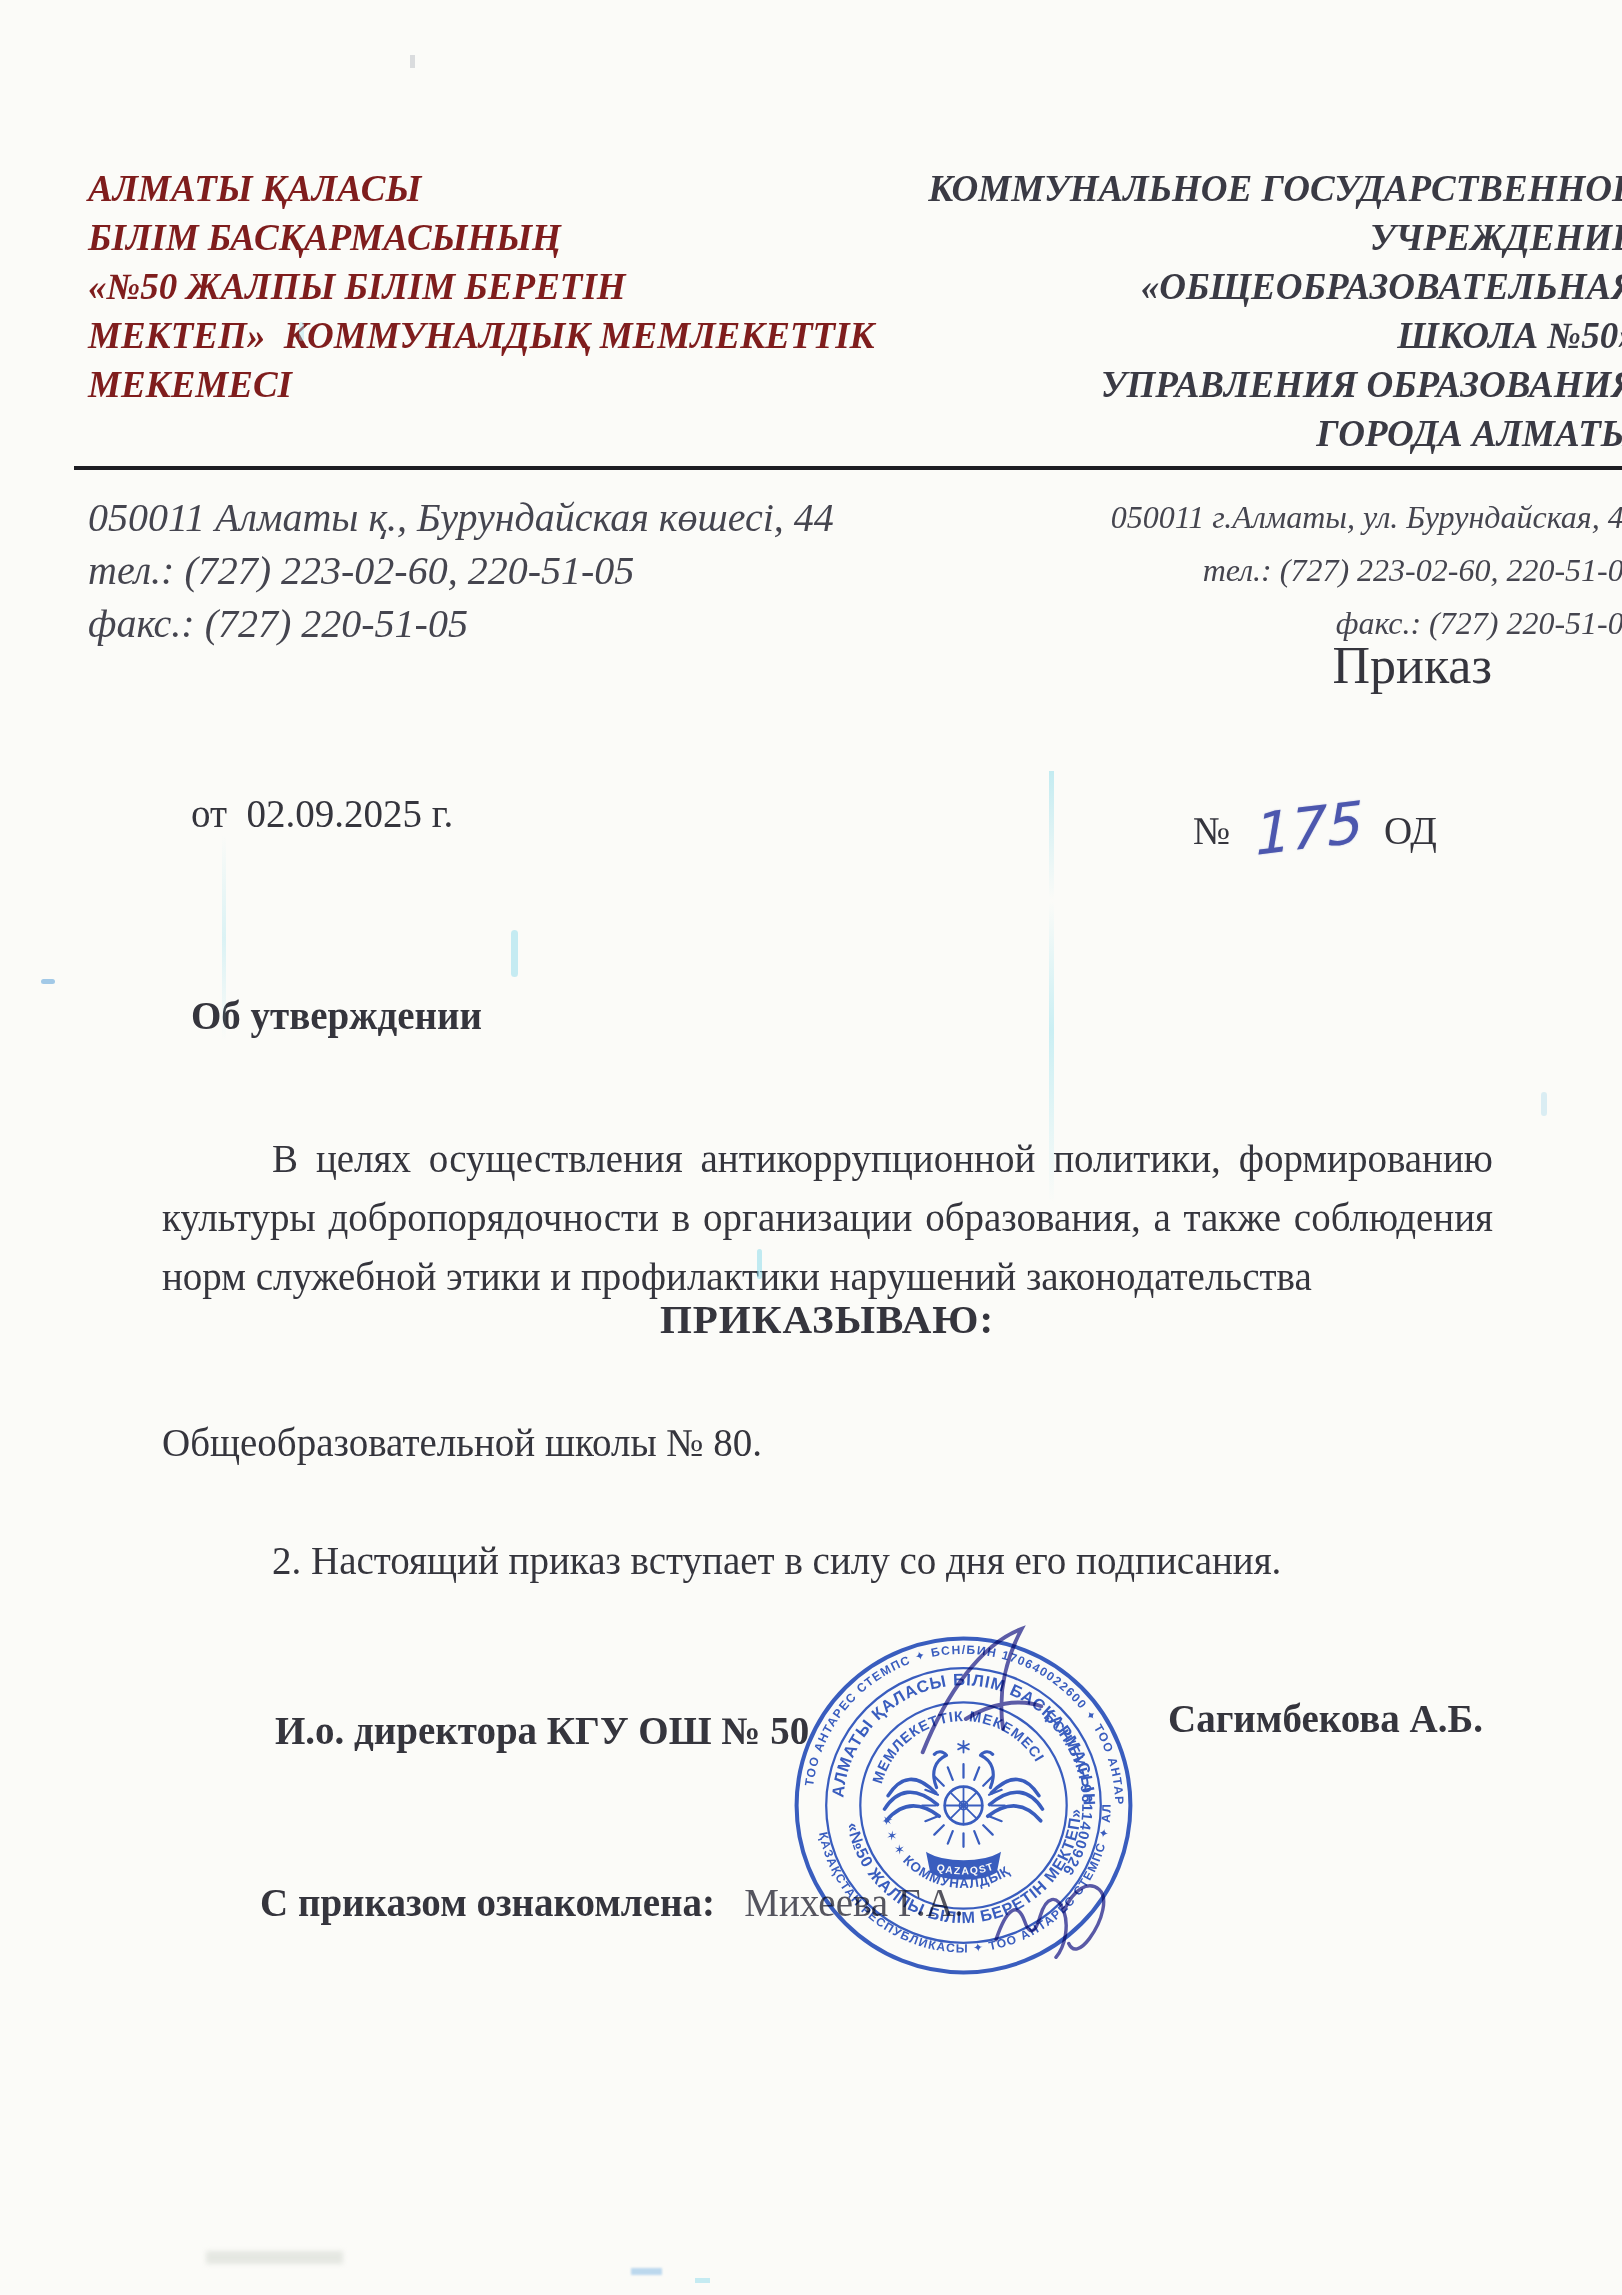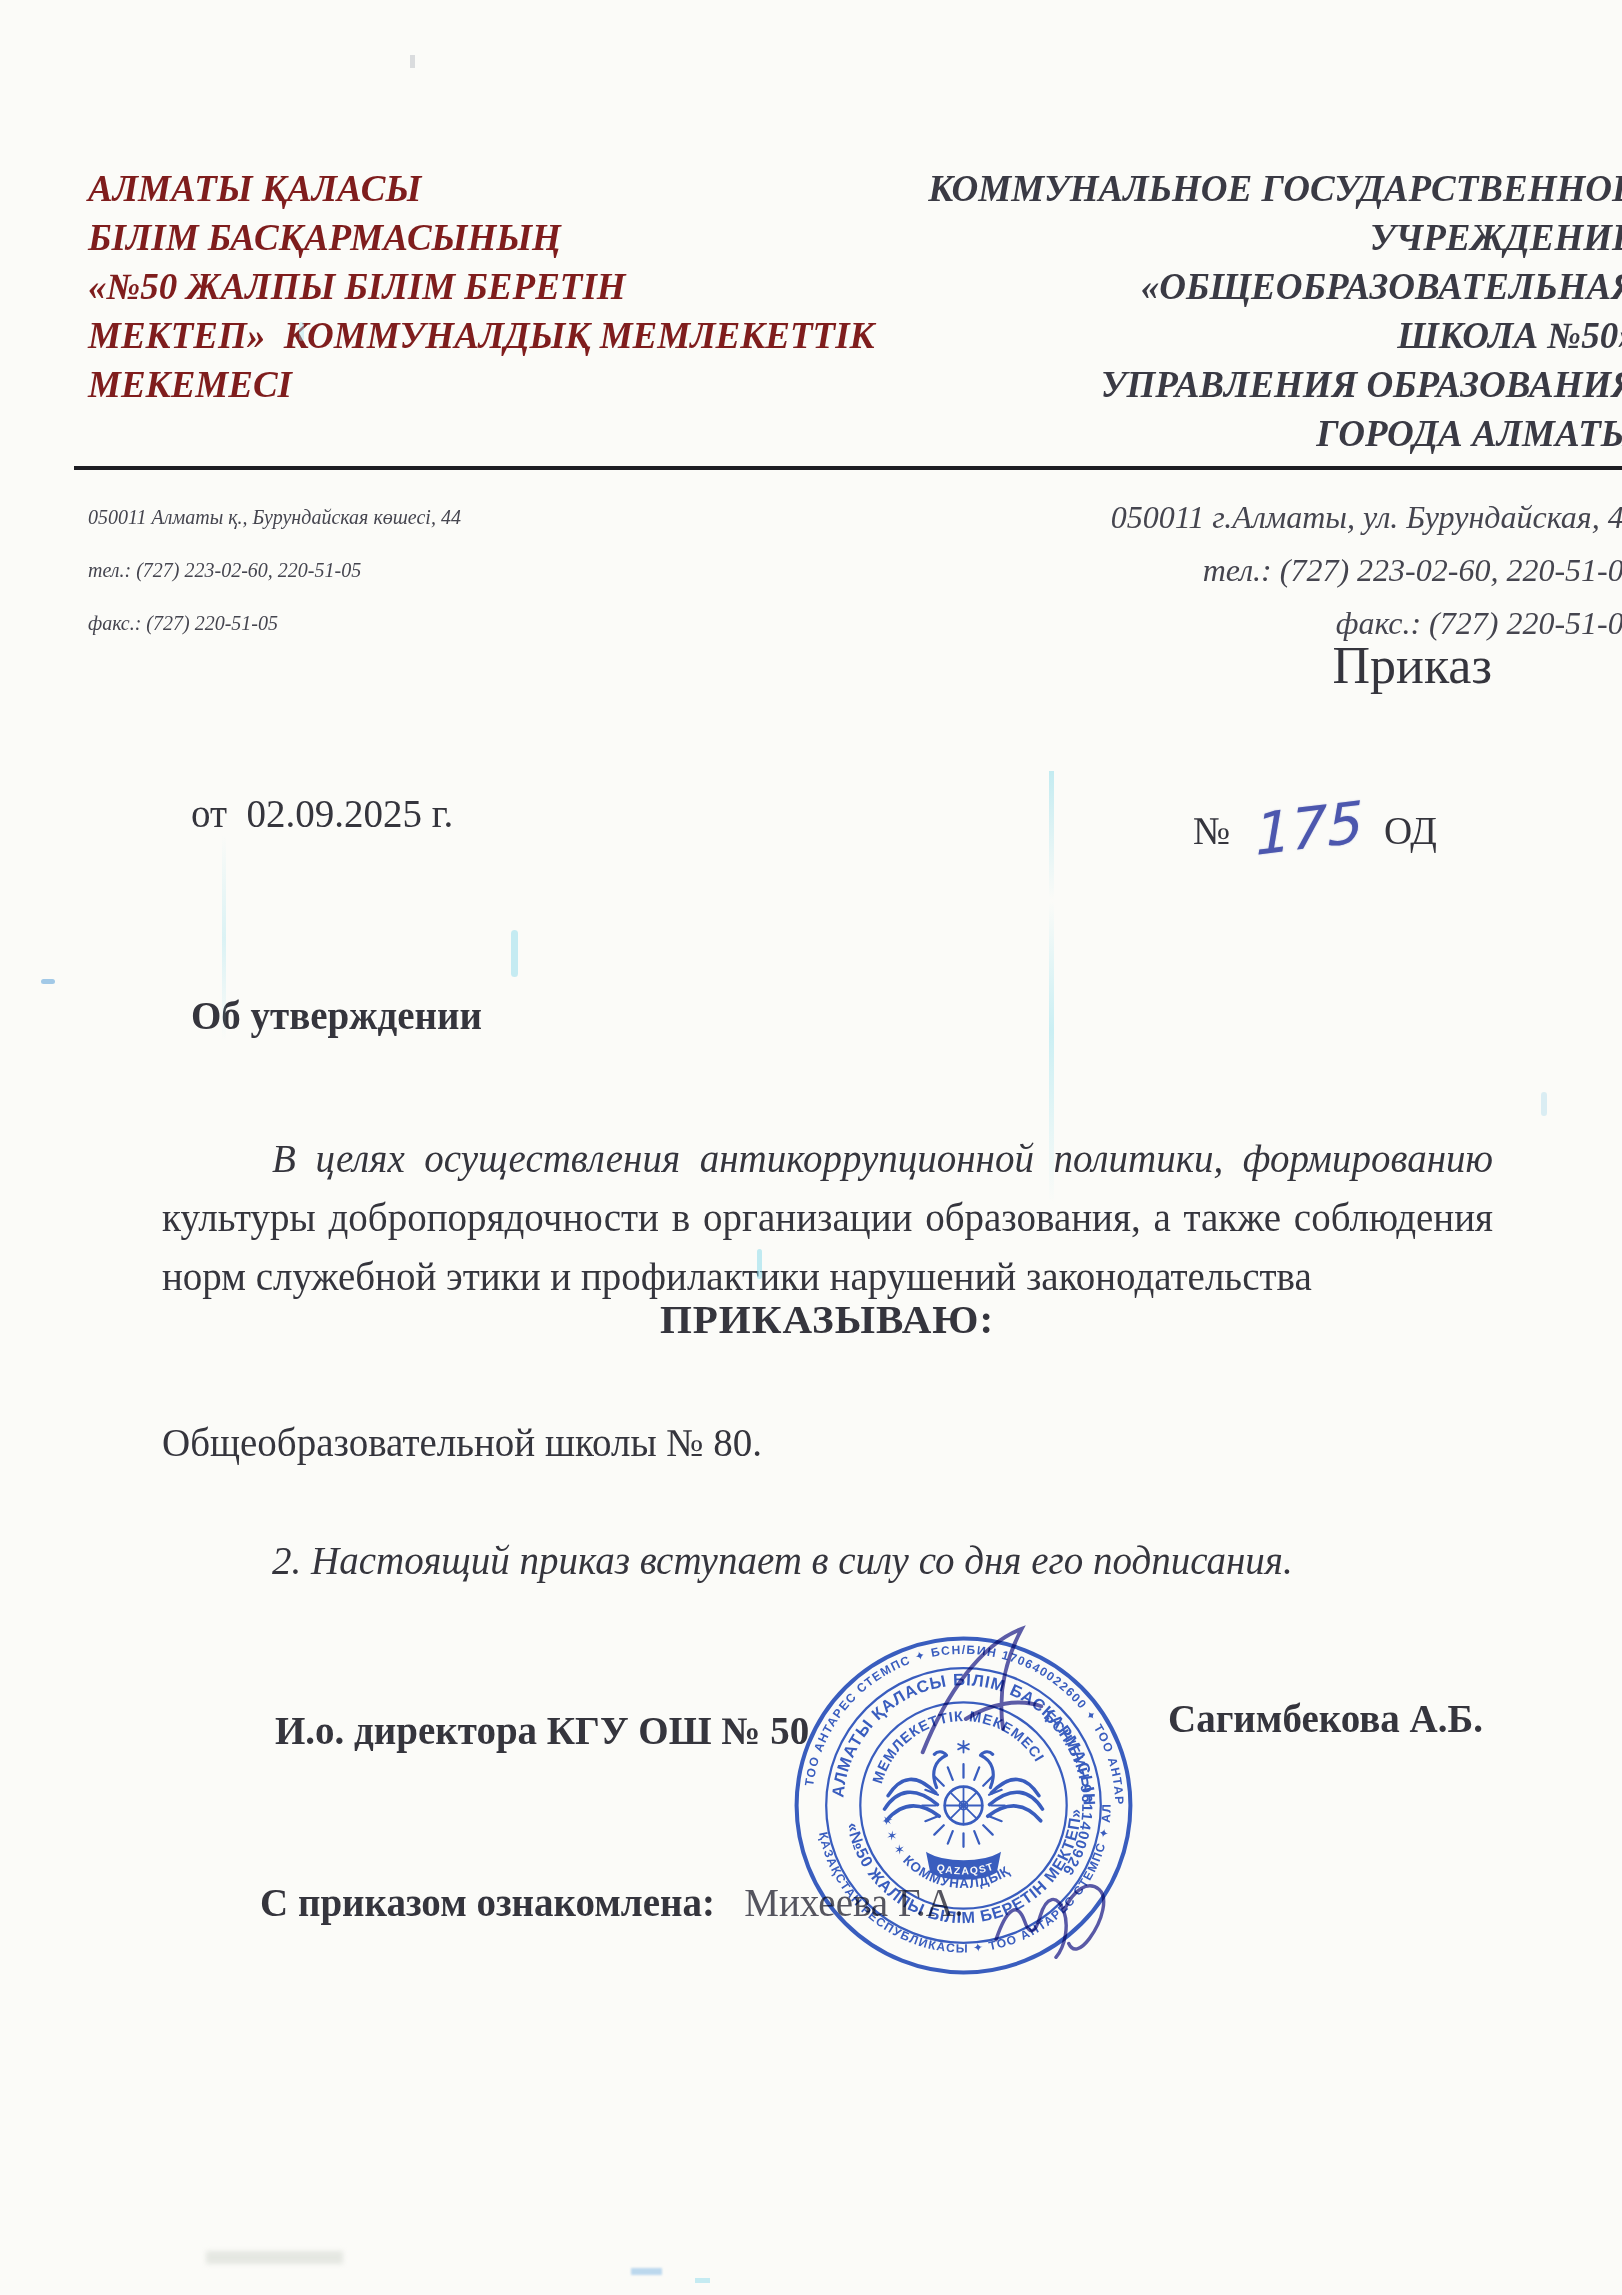--- a/index.html
+++ b/index.html
@@ -13,38 +13,38 @@
   }
   .abs { position:absolute; }
   .pre { white-space:pre; }
 
   
   .hdr-left  { left:88px; top:164px; font-size:37px; line-height:49px;
                font-weight:bold; font-style:italic; color:#7f1d1d; }
   .hdr-right { right:-13.7px; top:164px; font-size:37px; line-height:49px;
                font-weight:bold; font-style:italic; text-align:right; color:#3a3a44; }
   .divider   { left:74px; top:466px; width:1549px; height:4.4px; background:#1d1d23; }
-  .addr-left { left:88px; top:491px; font-size:20px; line-height:53px;
+  .addr-left { left:88px; top:491px; font-size:40px; line-height:53px;
                font-style:italic; color:#45454f; }
   .addr-right{ right:-16.7px; top:491px; font-size:32px; line-height:53px;
                font-style:italic; text-align:right; color:#45454f; }
 
   
   .title     { left:162px; top:636px; width:1330px; text-align:right; font-size:52px; }
   .date-row  { left:0; top:791px; width:1623px; font-size:39px; }
   .date      { left:191px; top:0; }
   .numgrp    { left:1193px; top:0; }
   .hand-num  { display:inline-block; font-family:"DejaVu Sans",sans-serif;
                font-style:italic; font-size:57px; color:#4c57ae;
                transform:rotate(-7deg) skewX(-6deg); position:relative; top:3.9px;
                margin:0 10.8px 0 14.7px; text-shadow:0 0 1.5px rgba(76,87,174,.45); }
   .subject   { left:191px; top:988px; font-size:39px; line-height:56px; font-weight:bold; }
   .para      { left:162px; top:1129px; width:1331px; font-size:39px; line-height:59px; }
   .jline     { text-align:justify; text-align-last:justify; }
-  .indent    { padding-left:110px;font-style:italic; }
+  .indent    { padding-left:110px; }
   .command   { left:162px; top:1295px; width:1330px; text-align:center;
                font-size:41px; font-weight:bold; letter-spacing:1px; }
   .item1     { left:162px; top:1413px; width:1331px; font-size:39px; line-height:59px; }
   .item2     { left:162px; top:1531px; width:1331px; font-size:39px; line-height:59px; }
   .sig-row   { left:0; top:1696px; width:1623px; font-size:39px; font-weight:bold; }
   .sig-title { left:275px; top:12px; }
   .sig-name  { left:1168px; top:0;font-family:Liberation Serif, serif; }
   .ack-row   { left:260px; top:1880px; font-size:39px; }
   .ack-label { font-weight:bold; }
   .ack-name  { color:#55555f; }

